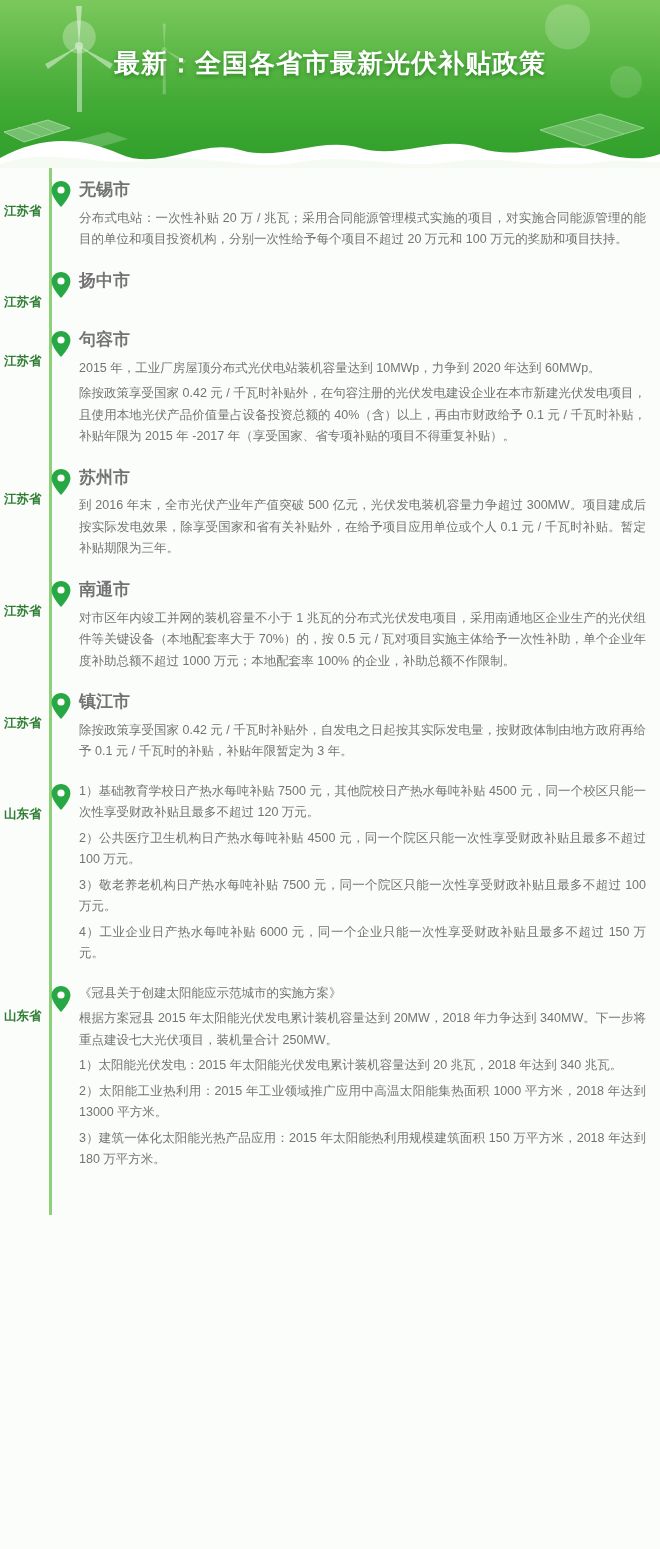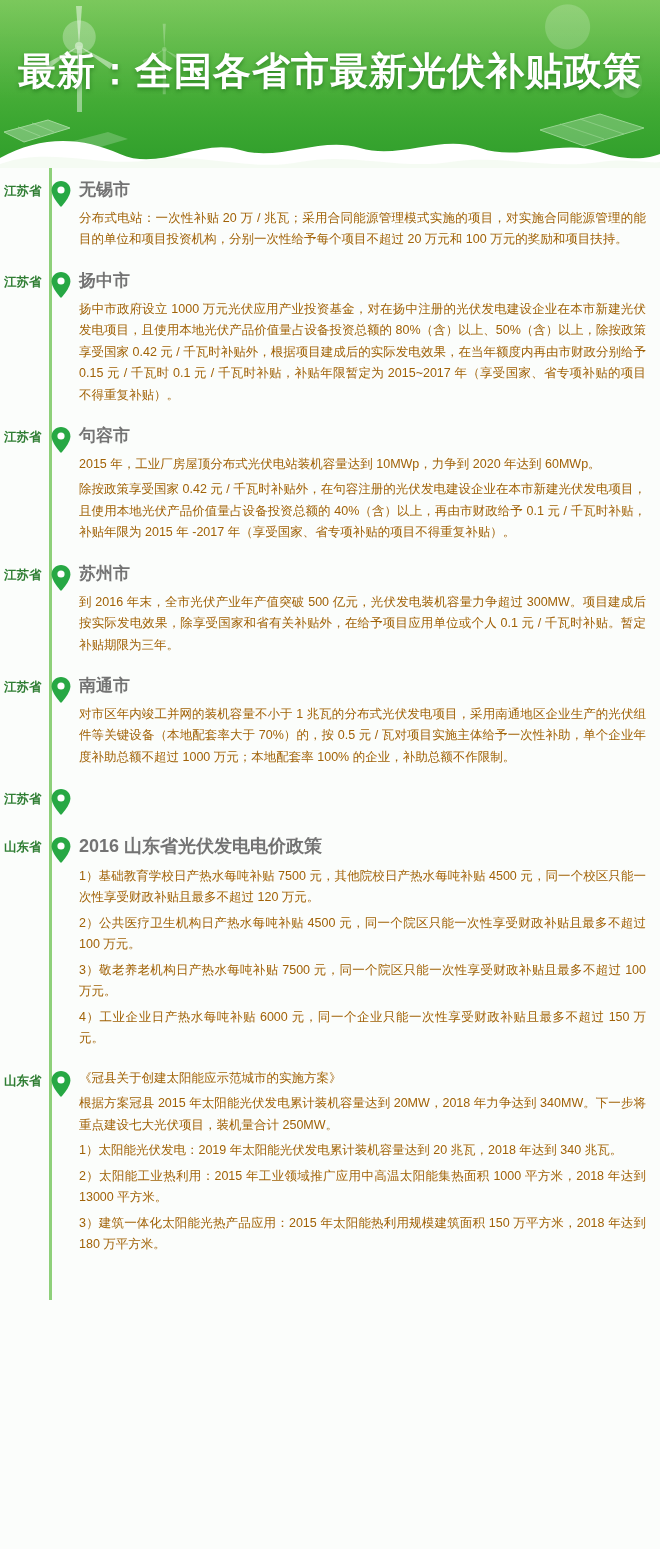--- a/index.html
+++ b/index.html
@@ -67,21 +67,21 @@
     height: 100px;
     opacity: 0.65;
   }
   .banner-title {
     position: absolute;
     top: 46px;
     left: 0;
     right: 0;
     text-align: center;
     color: #ffffff;
-    font-size: 38px;
+    font-size: 26px;
     font-weight: bold;
     letter-spacing: 1px;
     text-shadow: 0 2px 4px rgba(0,80,0,0.45);
   }
   .banner-wave {
     position: absolute;
     left: 0;
     bottom: -2px;
     width: 660px;
     height: 42px;
@@ -113,20 +113,21 @@
   .entry .prov {
     width: 48px;
     flex: 0 0 48px;
     text-align: left;
     padding-left: 4px;
     color: #2e7d32;
     font-size: 12.5px;
     font-weight: bold;
     line-height: 1.2;
     padding-top: 6px;
+    margin-top: 20px;
   }
   .entry .pin {
     position: relative;
     flex: 0 0 24px;
     width: 24px;
     margin-left: -3px;
     padding-top: 2px;
     display: flex;
     justify-content: center;
   }
@@ -141,21 +142,21 @@
     font-size: 17px;
     font-weight: bold;
     line-height: 1.4;
     margin: 0 0 6px 0;
   }
   .entry .city.big {
     font-size: 18px;
   }
   .entry p.para {
     margin: 0 0 4px 0;
-    color: #a16207;
+    color: #737373;
     font-size: 12.5px;
     line-height: 1.72;
     text-align: justify;
   }
   .entry p.para:last-child { margin-bottom: 0; }
 </style>
 </head>
 <body>
 
 <div class="page">
@@ -230,21 +231,20 @@
     <div class="entry">
       <div class="prov">江苏省</div>
       <div class="pin">
         <svg width="22" height="28" viewBox="0 0 22 28">
           <path d="M11 1 C5.8 1 1.6 5.1 1.6 10.2 C1.6 17.2 11 27 11 27 C11 27 20.4 17.2 20.4 10.2 C20.4 5.1 16.2 1 11 1 Z" fill="#27a844"></path>
           <circle cx="11" cy="10" r="3.6" fill="#ffffff"></circle>
         </svg>
       </div>
       <div class="body">
         <div class="city">扬中市</div>
-        <p class="para">扬中市政府设立 1000 万元光伏应用产业投资基金，对在扬中注册的光伏发电建设企业在本市新建光伏发电项目，且使用本地光伏产品价值量占设备投资总额的 80%（含）以上、50%（含）以上，除按政策享受国家 0.42 元 / 千瓦时补贴外，根据项目建成后的实际发电效果，在当年额度内再由市财政分别给予 0.15 元 / 千瓦时 0.1 元 / 千瓦时补贴，补贴年限暂定为 2015~2017 年（享受国家、省专项补贴的项目不得重复补贴）。</p>
       </div>
     </div>
 
     <div class="entry">
       <div class="prov">江苏省</div>
       <div class="pin">
         <svg width="22" height="28" viewBox="0 0 22 28">
           <path d="M11 1 C5.8 1 1.6 5.1 1.6 10.2 C1.6 17.2 11 27 11 27 C11 27 20.4 17.2 20.4 10.2 C20.4 5.1 16.2 1 11 1 Z" fill="#27a844"></path>
           <circle cx="11" cy="10" r="3.6" fill="#ffffff"></circle>
         </svg>
@@ -285,51 +285,54 @@
     </div>
 
     <div class="entry">
       <div class="prov">江苏省</div>
       <div class="pin">
         <svg width="22" height="28" viewBox="0 0 22 28">
           <path d="M11 1 C5.8 1 1.6 5.1 1.6 10.2 C1.6 17.2 11 27 11 27 C11 27 20.4 17.2 20.4 10.2 C20.4 5.1 16.2 1 11 1 Z" fill="#27a844"></path>
           <circle cx="11" cy="10" r="3.6" fill="#ffffff"></circle>
         </svg>
       </div>
+      <div class="body">
+        <div class="city">镇江市</div>
+        <p class="para">除按政策享受国家 0.42 元 / 千瓦时补贴外，自发电之日起按其实际发电量，按财政体制由地方政府再给予 0.1 元 / 千瓦时的补贴，补贴年限暂定为 3 年。</p>
+      </div>
     </div>
 
     <div class="entry">
       <div class="prov">山东省</div>
       <div class="pin">
         <svg width="22" height="28" viewBox="0 0 22 28">
           <path d="M11 1 C5.8 1 1.6 5.1 1.6 10.2 C1.6 17.2 11 27 11 27 C11 27 20.4 17.2 20.4 10.2 C20.4 5.1 16.2 1 11 1 Z" fill="#27a844"></path>
           <circle cx="11" cy="10" r="3.6" fill="#ffffff"></circle>
         </svg>
       </div>
       <div class="body">
-        <div class="city big">2016 山东省光伏发电电价政策</div>
         <p class="para">1）基础教育学校日产热水每吨补贴 7500 元，其他院校日产热水每吨补贴 4500 元，同一个校区只能一次性享受财政补贴且最多不超过 120 万元。</p>
         <p class="para">2）公共医疗卫生机构日产热水每吨补贴 4500 元，同一个院区只能一次性享受财政补贴且最多不超过 100 万元。</p>
         <p class="para">3）敬老养老机构日产热水每吨补贴 7500 元，同一个院区只能一次性享受财政补贴且最多不超过 100 万元。</p>
         <p class="para">4）工业企业日产热水每吨补贴 6000 元，同一个企业只能一次性享受财政补贴且最多不超过 150 万元。</p>
       </div>
     </div>
 
     <div class="entry">
       <div class="prov">山东省</div>
       <div class="pin">
         <svg width="22" height="28" viewBox="0 0 22 28">
           <path d="M11 1 C5.8 1 1.6 5.1 1.6 10.2 C1.6 17.2 11 27 11 27 C11 27 20.4 17.2 20.4 10.2 C20.4 5.1 16.2 1 11 1 Z" fill="#27a844"></path>
           <circle cx="11" cy="10" r="3.6" fill="#ffffff"></circle>
         </svg>
       </div>
       <div class="body">
         <p class="para">《冠县关于创建太阳能应示范城市的实施方案》</p>
         <p class="para">根据方案冠县 2015 年太阳能光伏发电累计装机容量达到 20MW，2018 年力争达到 340MW。下一步将重点建设七大光伏项目，装机量合计 250MW。</p>
-        <p class="para">1）太阳能光伏发电：2019 年太阳能光伏发电累计装机容量达到 20 兆瓦，2018 年达到 340 兆瓦。</p>
+        <p class="para">1）太阳能光伏发电：2015 年太阳能光伏发电累计装机容量达到 20 兆瓦，2018 年达到 340 兆瓦。</p>
         <p class="para">2）太阳能工业热利用：2015 年工业领域推广应用中高温太阳能集热面积 1000 平方米，2018 年达到 13000 平方米。</p>
         <p class="para">3）建筑一体化太阳能光热产品应用：2015 年太阳能热利用规模建筑面积 150 万平方米，2018 年达到 180 万平方米。</p>
 
       </div>
     </div>
 
   </div>
 </div>
 
 </body></html>

